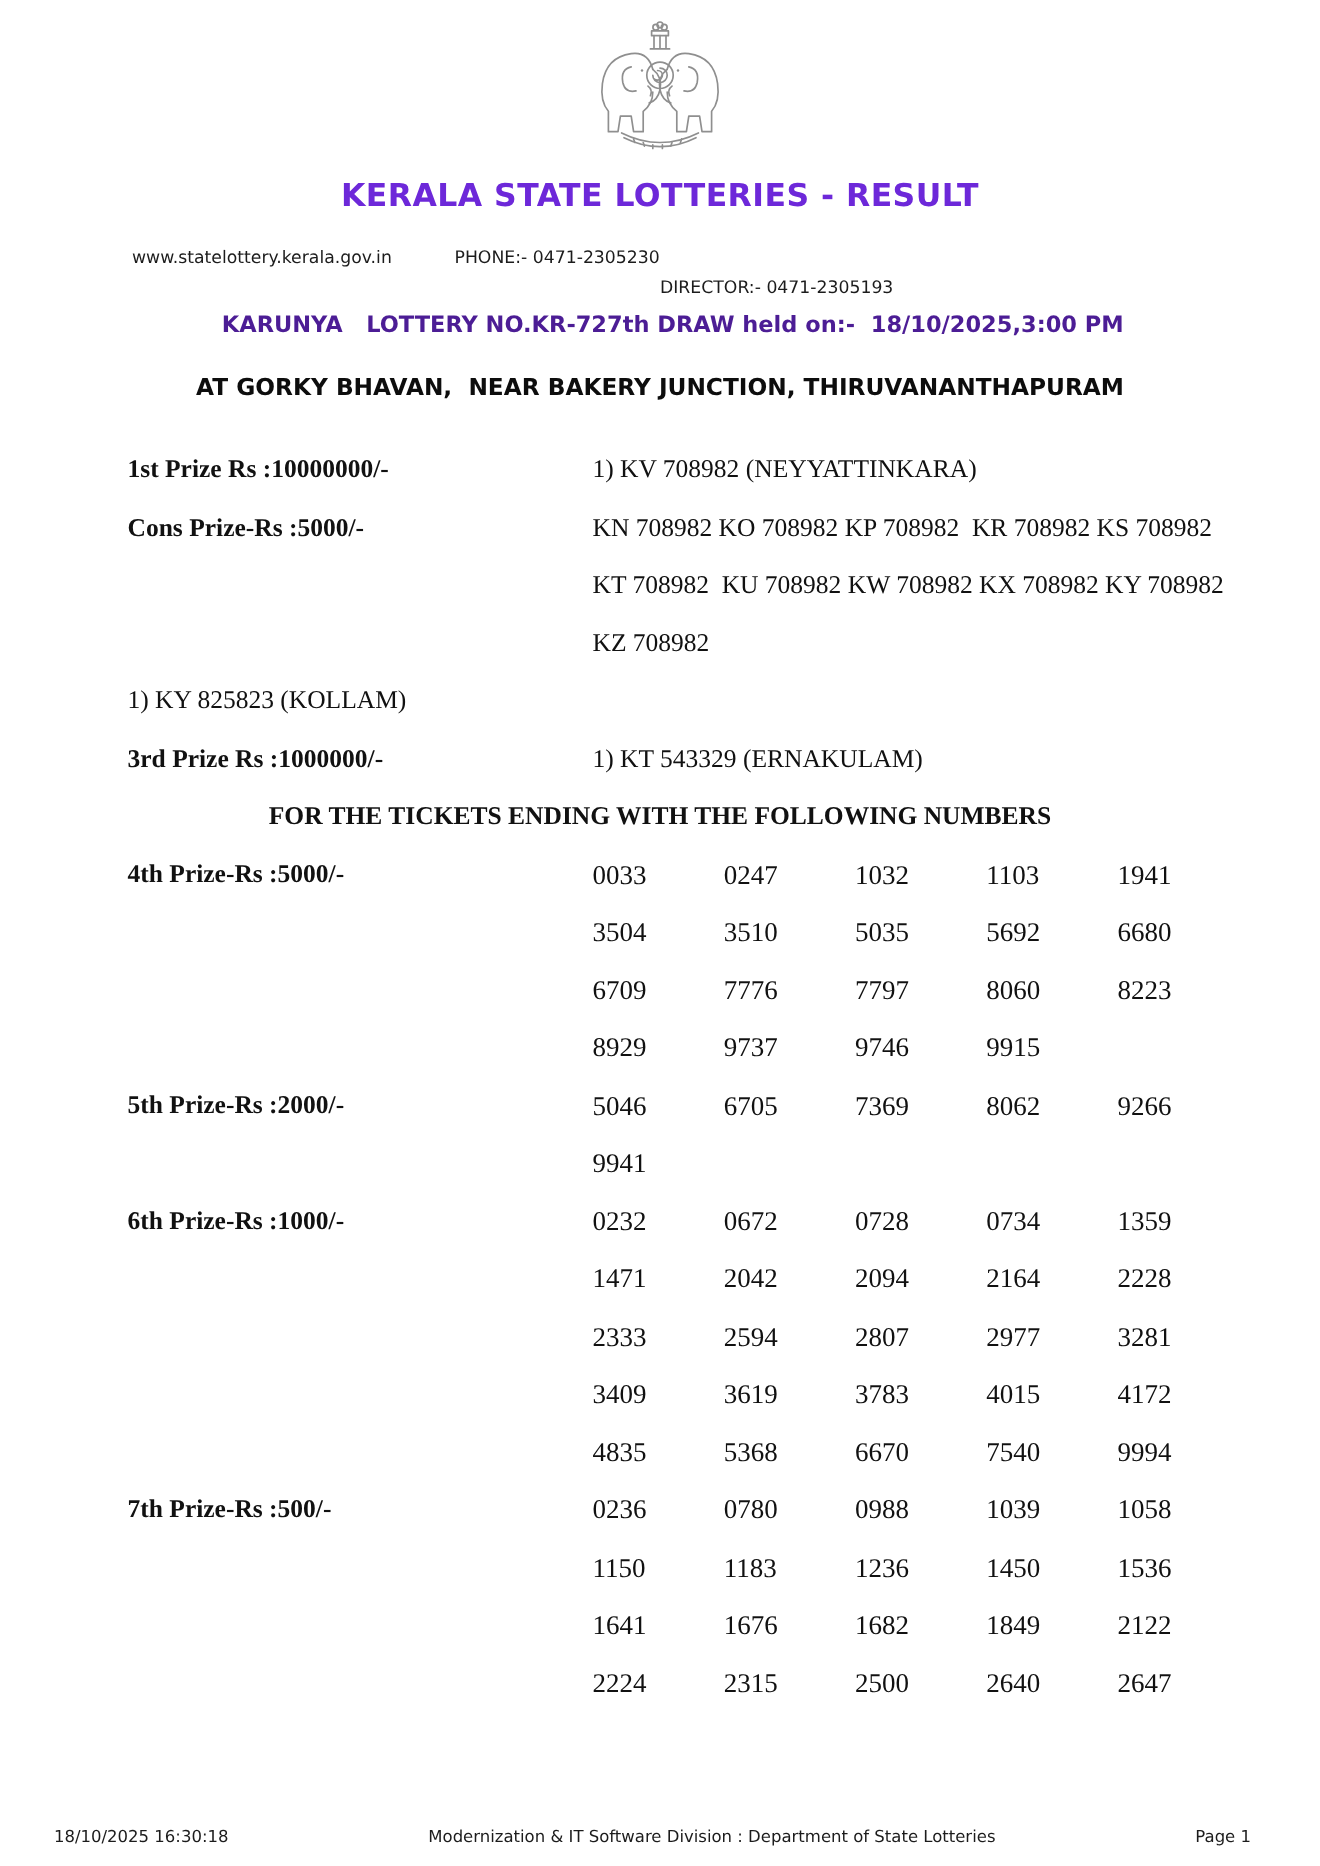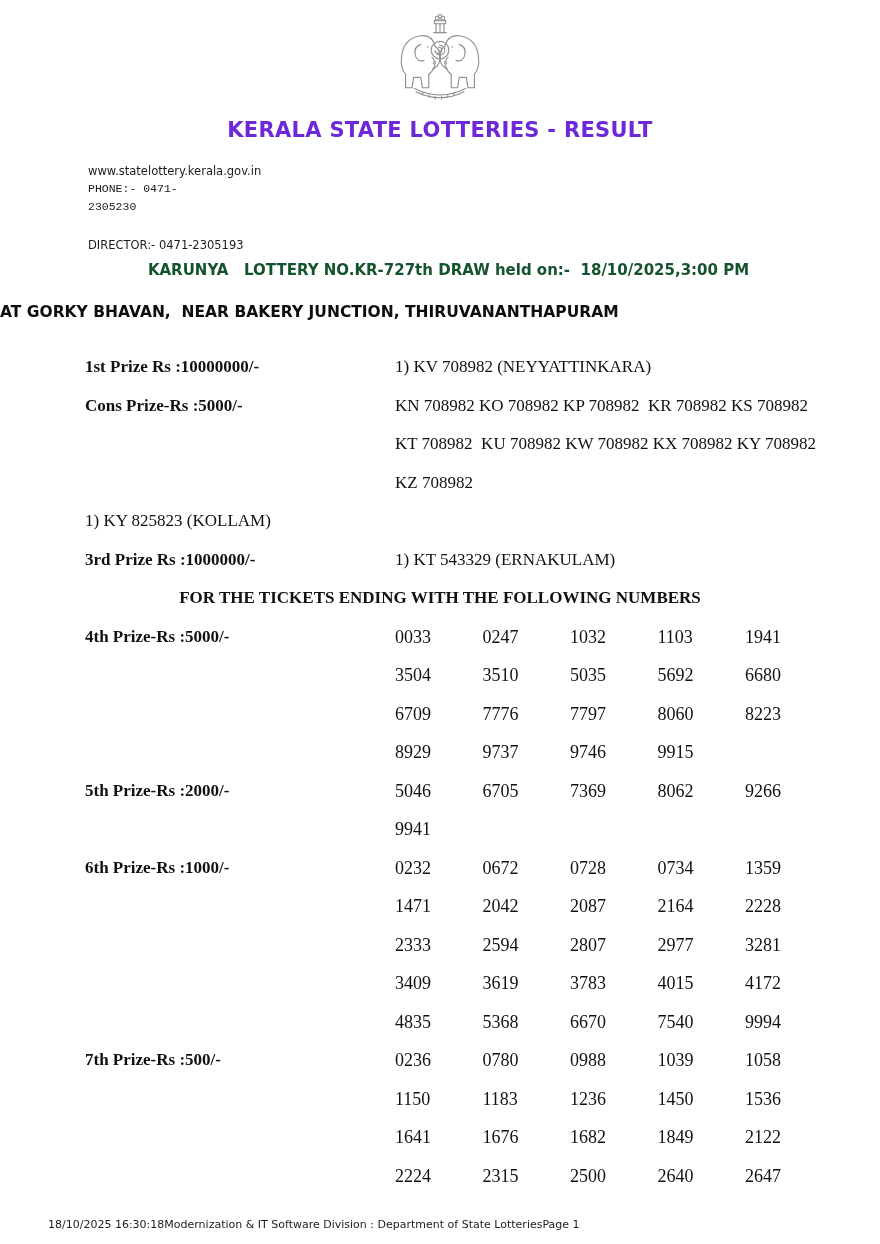--- a/index.html
+++ b/index.html
@@ -18,35 +18,35 @@
     font:bold 21px "DejaVu Sans", sans-serif;
     letter-spacing:0.3px;
     color:#6d28d9;
   }
   .contact {
     margin:20px 0 0 88px;
     width:640px;
     font:11.5px "DejaVu Sans", sans-serif;
     color:#1c1c1c;
   }
-  .contact-row { display:flex; line-height:18px;flex-direction:column; }
+  .contact-row { display:flex; line-height:18px; }
   .contact-col1 { width:215px; }
-  .contact-col2 { width:137px;font-family:Liberation Mono, monospace; }
+  .contact-col2 { width:137px; }
   .contact-col3 { flex:1;margin-top:20px; }
   .draw-line {
     margin-top:7px;
     text-align:center;
     font:bold 15px "DejaVu Sans", sans-serif;
     white-space:pre;
-    color:#14532d;
+    color:#4c1d95;
     padding-left:17px;
   }
   .venue-line {
     margin-top:24px;
-    text-align:left;
+    text-align:center;
     font:bold 15.5px "DejaVu Sans", sans-serif;
     white-space:pre;
     color:#0d0d0d;
   }
   .body-area { margin-top:27px; padding-left:85px; }
   .prize-row { display:flex; align-items:flex-start; }
   .prize-label {
     width:310px;
     font:bold 17px "Liberation Serif", serif;
     line-height:38.5px;
@@ -68,22 +68,23 @@
   .num-grid {
     display:grid;
     grid-template-columns:repeat(5, 87.5px);
   }
   .num-cell {
     font:18px "Liberation Serif", serif;
     line-height:38.5px;
   }
   .footer {
     position:absolute;
-    left:48px; right:46px; bottom:13px;
+    left:36px; right:46px; bottom:13px;
     display:flex;
+    justify-content:space-between;
     align-items:baseline;
     font:11px "DejaVu Sans", sans-serif;
     color:#1c1c1c;
   }
 </style>
 </head>
 <body>
 
 <div class="page">
 
@@ -204,21 +205,21 @@
         <div class="prize-row">
           <div class="prize-label">6th Prize-Rs :1000/-</div>
           <div class="num-grid">
             <span class="num-cell">0232</span>
             <span class="num-cell">0672</span>
             <span class="num-cell">0728</span>
             <span class="num-cell">0734</span>
             <span class="num-cell">1359</span>
             <span class="num-cell">1471</span>
             <span class="num-cell">2042</span>
-            <span class="num-cell">2087</span>
+            <span class="num-cell">2094</span>
             <span class="num-cell">2164</span>
             <span class="num-cell">2228</span>
             <span class="num-cell">2333</span>
             <span class="num-cell">2594</span>
             <span class="num-cell">2807</span>
             <span class="num-cell">2977</span>
             <span class="num-cell">3281</span>
             <span class="num-cell">3409</span>
             <span class="num-cell">3619</span>
             <span class="num-cell">3783</span>

